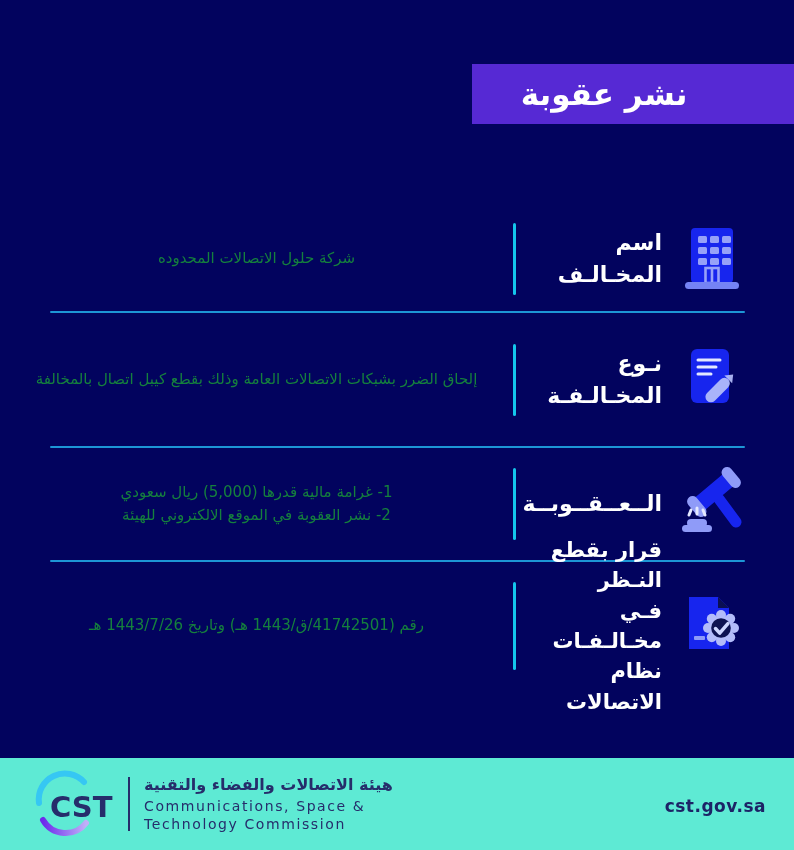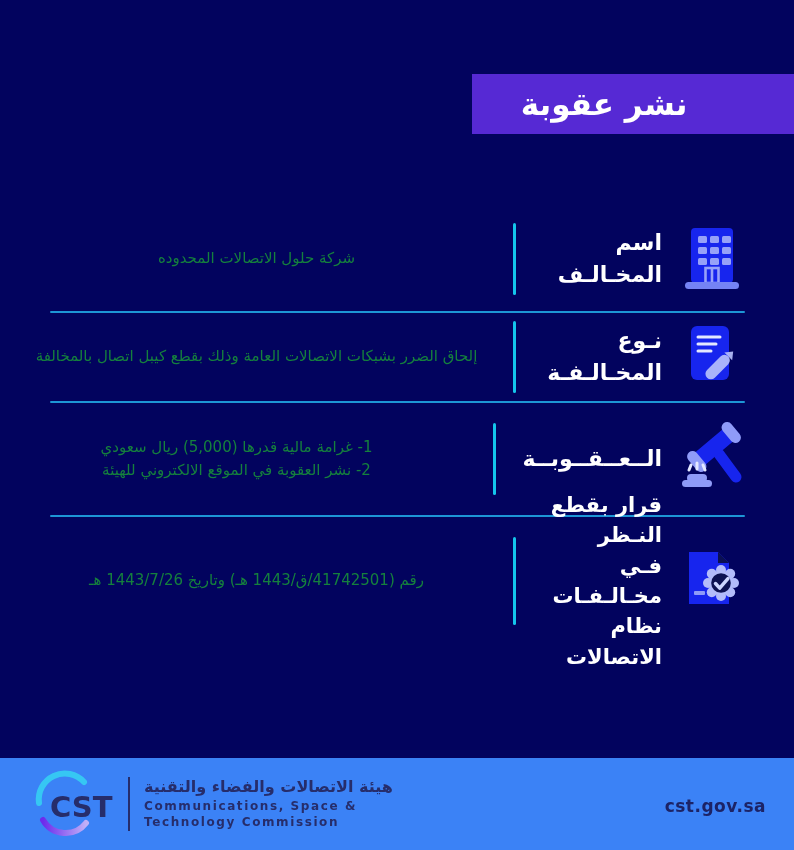--- a/index.html
+++ b/index.html
@@ -4,31 +4,31 @@
 <style>
   html,body{margin:0;padding:0;}
   body{
     width:794px;height:850px;position:relative;overflow:hidden;
     background:#02035e;
     font-family:"DejaVu Sans",sans-serif;
   }
 
   
   .banner{
-    position:absolute;top:74px;right:0;width:322px;height:60px;
+    position:absolute;top:64px;right:0;width:322px;height:60px;
     background:#5629d4;color:#ffffff;
     display:flex;align-items:center;justify-content:center;
     padding-right:58px;box-sizing:border-box;
     font-size:31px;font-weight:bold;direction:rtl;
   }
 
   
   .rows{position:absolute;top:205px;left:0;right:0;}
   .row{position:relative;display:flex;align-items:center;}
-  .row-1{height:107px;} .row-2{height:90px;} .row-3{height:114px;gap:20px;} .row-4{height:130px;}
+  .row-1{height:107px;} .row-2{height:135px;} .row-3{height:114px;} .row-4{height:130px;}
   .row:not(.last)::after{
     content:"";position:absolute;bottom:-1px;left:50px;right:49px;height:2px;
     background:#1d96d6;border-radius:1px;
   }
   .content{
     flex:1;direction:rtl;text-align:center;color:#15803d;
     font-size:15px;line-height:1.55;padding:0 14px;
   }
   .vdiv{width:3px;height:72px;background:#14c6ec;border-radius:2px;flex:none;}
   .row-4 .vdiv{height:88px;}
@@ -39,32 +39,32 @@
   .label{
     flex:1;direction:rtl;text-align:right;color:#ffffff;
     font-size:22px;font-weight:bold;line-height:1.45;
   }
   .row-4 .label{font-size:21px;}
   .icon{width:76px;height:76px;flex:none;}
   .icon svg{display:block;}
 
   
   .footer{
-    position:absolute;left:0;right:0;bottom:0;height:92px;background:#3b82f6;
+    position:absolute;left:0;right:0;bottom:0;height:92px;background:#5eead4;
   }
   .footer-left{
     position:absolute;left:30px;top:0;height:92px;display:flex;align-items:center;
   }
   .footer-divider{width:2px;height:54px;background:#262d6b;margin:0 14px 0 10px;}
   .org-ar{
     direction:rtl;text-align:right;color:#262d6b;font-weight:bold;
     font-size:16px;margin-bottom:3px;
   }
   .org-en{
-    color:#262d6b;font-weight:bold;font-size:12px;letter-spacing:1.6px;line-height:1.3;
+    color:#262d6b;font-weight:normal;font-size:14px;letter-spacing:1.6px;line-height:1.3;
   }
   .website{
     position:absolute;right:28px;top:38px;color:#1c2366;
     font-weight:bold;font-size:17px;letter-spacing:.5px;
   }
 </style>
 </head>
 <body>
 
 <div class="banner">

